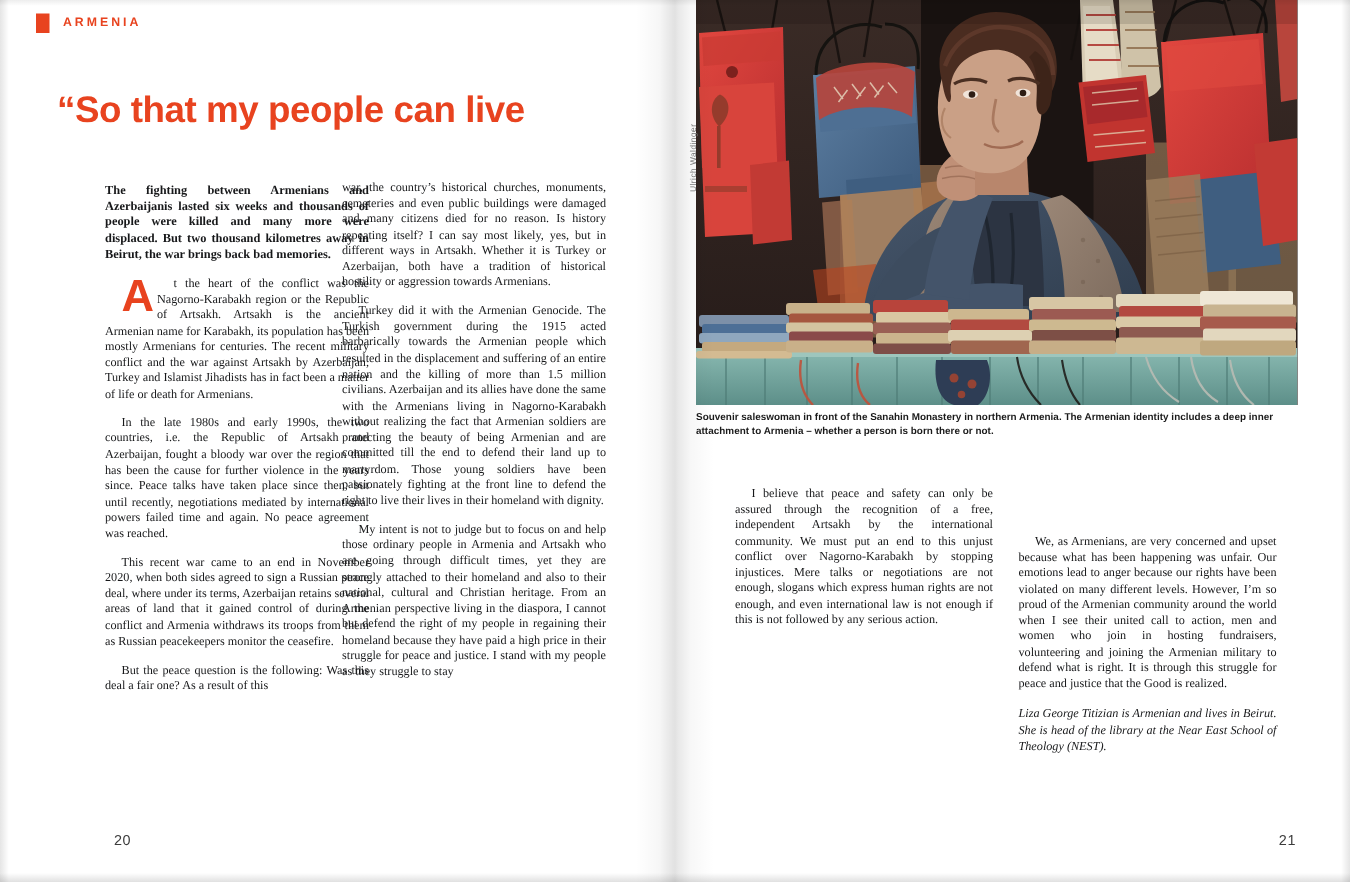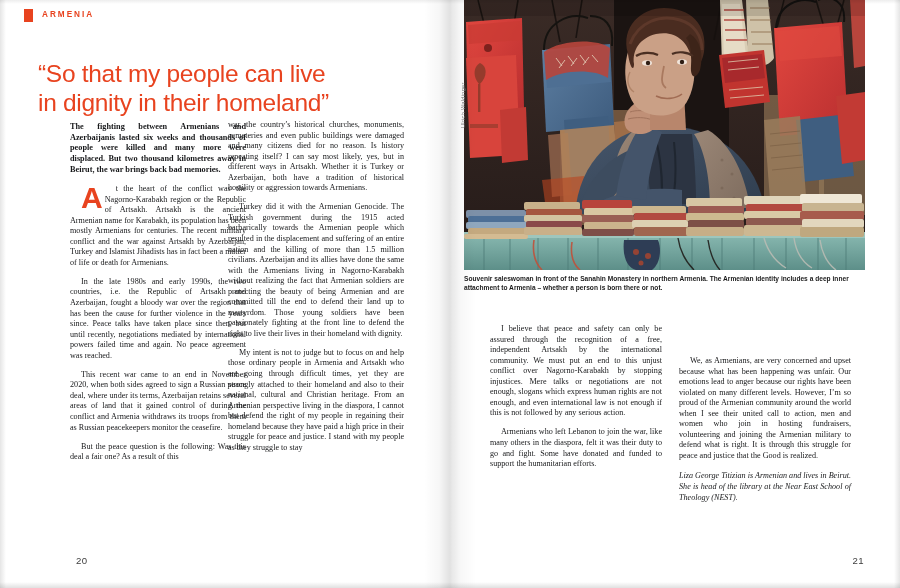--- a/index.html
+++ b/index.html
@@ -32,21 +32,21 @@
     background:linear-gradient(to bottom,rgba(0,0,0,0.07),rgba(0,0,0,0));pointer-events:none;}
 
   
   .runhead{position:absolute;left:24px;top:9px;display:flex;align-items:center;gap:9px;}
   .runhead-mark{width:9px;height:13px;background:#E8431F;display:block;}
   .runhead-text{font-family:"Liberation Sans",sans-serif;font-weight:bold;font-size:8.2px;
     letter-spacing:2.0px;color:#E8431F;line-height:1;}
 
   
   .headline{position:absolute;left:38px;top:44px;width:330px;
-    font-family:"Liberation Sans",sans-serif;font-weight:normal;color:#E8431F;
+    font-family:"Liberation Sans",sans-serif;font-weight:bold;color:#E8431F;
     font-size:24.5px;line-height:1.16;letter-spacing:-0.3px;}
   .standfirst{position:absolute;left:38px;top:100px;width:380px;
     font-family:"Liberation Sans",sans-serif;font-weight:bold;color:#141414;
     font-size:8.6px;letter-spacing:0.05px;line-height:1.2;}
 
   
   .col{position:absolute;font-family:"Liberation Serif",serif;color:#17181a;
     font-size:8.15px;line-height:10.55px;text-align:justify;
     -webkit-hyphens:auto;hyphens:auto;}
   .col p{margin:0;text-indent:11px;}
@@ -89,21 +89,20 @@
 
   <div class="page page-left">
 
     <div class="runhead">
       <span class="runhead-mark"></span>
       <span class="runhead-text">ARMENIA</span>
     </div>
 
     <h1 class="headline">
       <span>“So that my people can live</span><br>
-      <span>in dignity in their homeland”</span>
     </h1>
 
 
     <div class="col" id="lcol1">
       <p class="lead">The fighting between Armenians and Azerbaijanis lasted six weeks and thousands of people were killed and many more were displaced. But two thousand kilometres away in Beirut, the war brings back bad memories.</p>
       <p class="dropcap-para"><span class="dropcap">A</span><span>t the heart of the conflict was the Nagorno-Karabakh region or the Republic of Artsakh. Artsakh is the ancient Armenian name for Karabakh, its population has been mostly Armenians for centuries. The recent military conflict and the war against Artsakh by Azerbaijan, Turkey and Islamist Jihadists has in fact been a matter of life or death for Armenians.</span></p>
       <p>In the late 1980s and early 1990s, the two countries, i.e. the Republic of Artsakh and Azerbaijan, fought a bloody war over the region that has been the cause for further violence in the years since. Peace talks have taken place since then, but until recently, negotiations mediated by international powers failed time and again. No peace agreement was reached.</p>
       <p>This recent war came to an end in November 2020, when both sides agreed to sign a Russian peace deal, where under its terms, Azerbaijan retains several areas of land that it gained control of during the conflict and Armenia withdraws its troops from them as Russian peacekeepers monitor the ceasefire.</p>
       <p>But the peace question is the following: Was this deal a fair one? As a result of this</p>
     </div>
@@ -350,21 +349,20 @@
   <div class="credit-pos">
     <div style="transform:rotate(-90deg);transform-origin:left top;position:absolute;left:0;top:0;
                 font-family:'Liberation Sans',sans-serif;font-size:5.6px;color:#7a7a7a;
                 letter-spacing:0.3px;white-space:nowrap;">Ulrich Waldinger</div>
   </div>
 
   <div class="caption">Souvenir saleswoman in front of the Sanahin Monastery in northern Armenia. The Armenian identity includes a deep inner attachment to Armenia – whether a person is born there or not.</div>
 
   <div class="col" id="rcol1">
     <p>I believe that peace and safety can only be assured through the recognition of a free, independent Artsakh by the international community. We must put an end to this unjust conflict over Nagorno-Karabakh by stopping injustices. Mere talks or negotiations are not enough, slogans which express human rights are not enough, and even international law is not enough if this is not followed by any serious action.</p>
-    <p>Armenians who left Lebanon to join the war, like many others in the diaspora, felt it was their duty to go and fight. Some have donated and funded to support the humanitarian efforts.</p>
   </div>
 
   <div class="col" id="rcol2">
     <p class="noind" style="text-indent:11px;">We, as Armenians, are very concerned and upset because what has been happening was unfair. Our emotions lead to anger because our rights have been violated on many different levels. However, I’m so proud of the Armenian community around the world when I see their united call to action, men and women who join in hosting fundraisers, volunteering and joining the Armenian military to defend what is right. It is through this struggle for peace and justice that the Good is realized.</p>
     <p class="bio">Liza George Titizian is Armenian and lives in Beirut. She is head of the library at the Near East School of Theology (NEST).</p>
   </div>
 
   <div class="folio folio-right">21</div>
 
   <div class="spine"></div>

